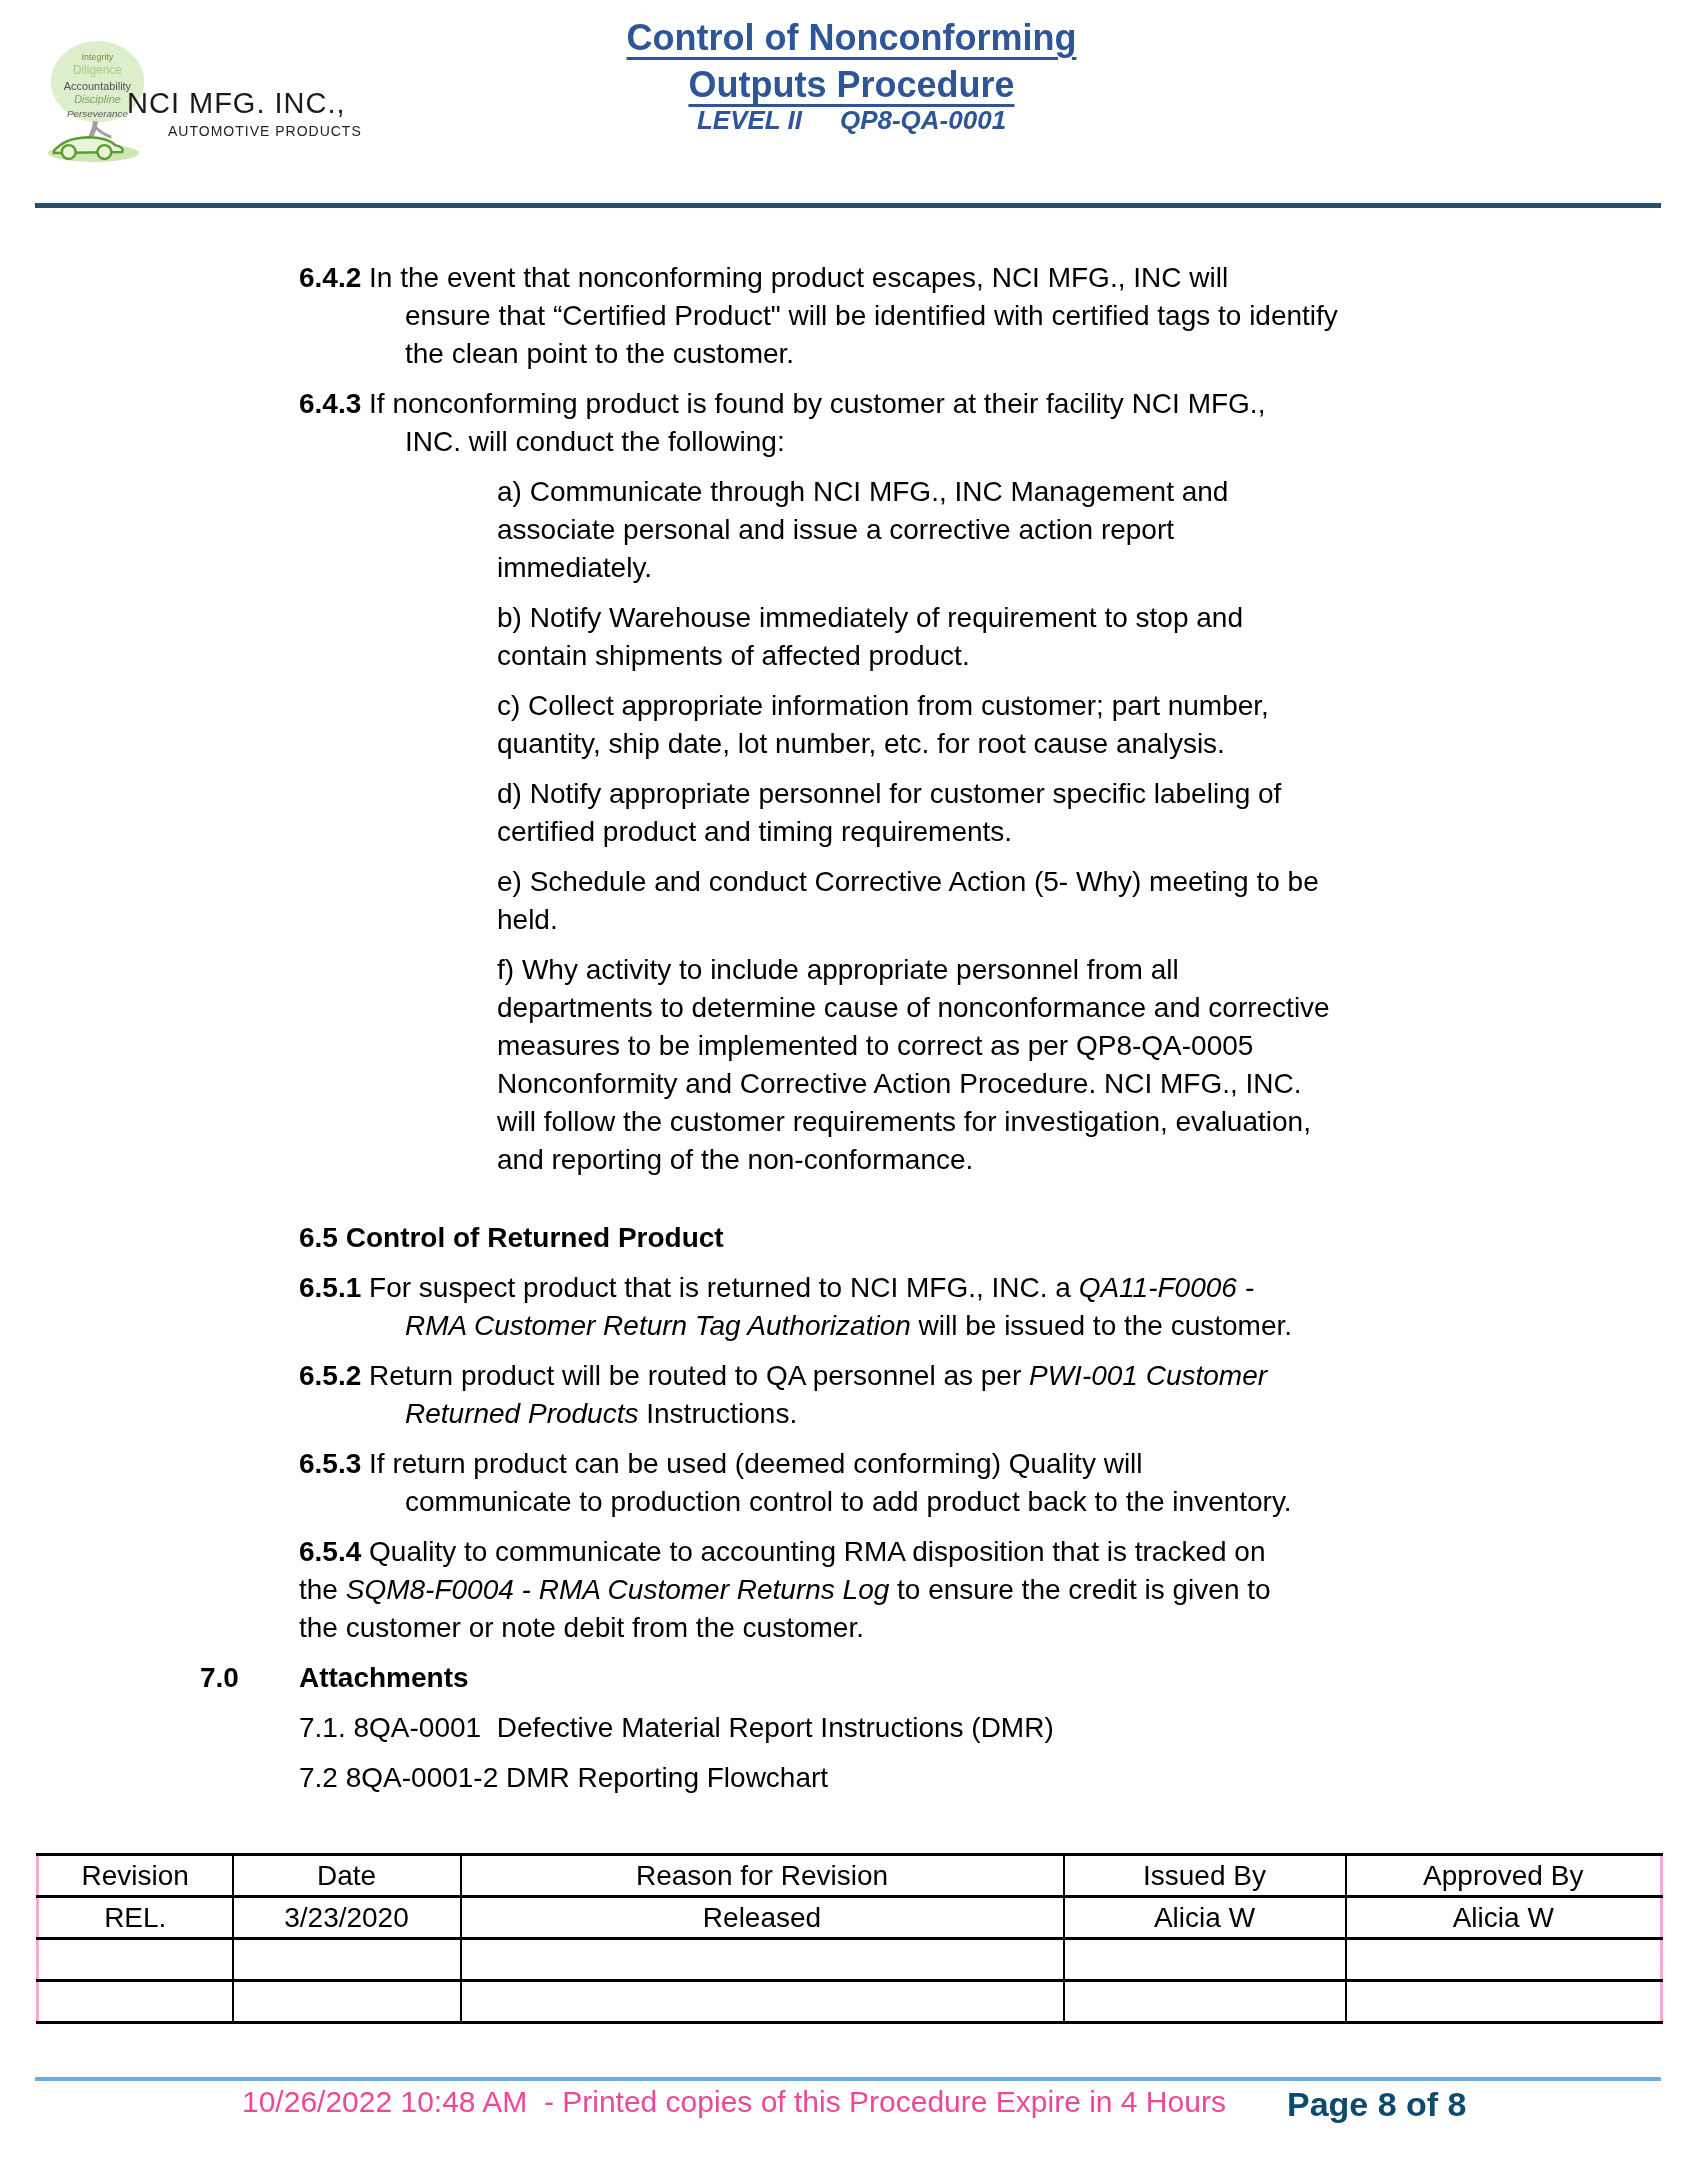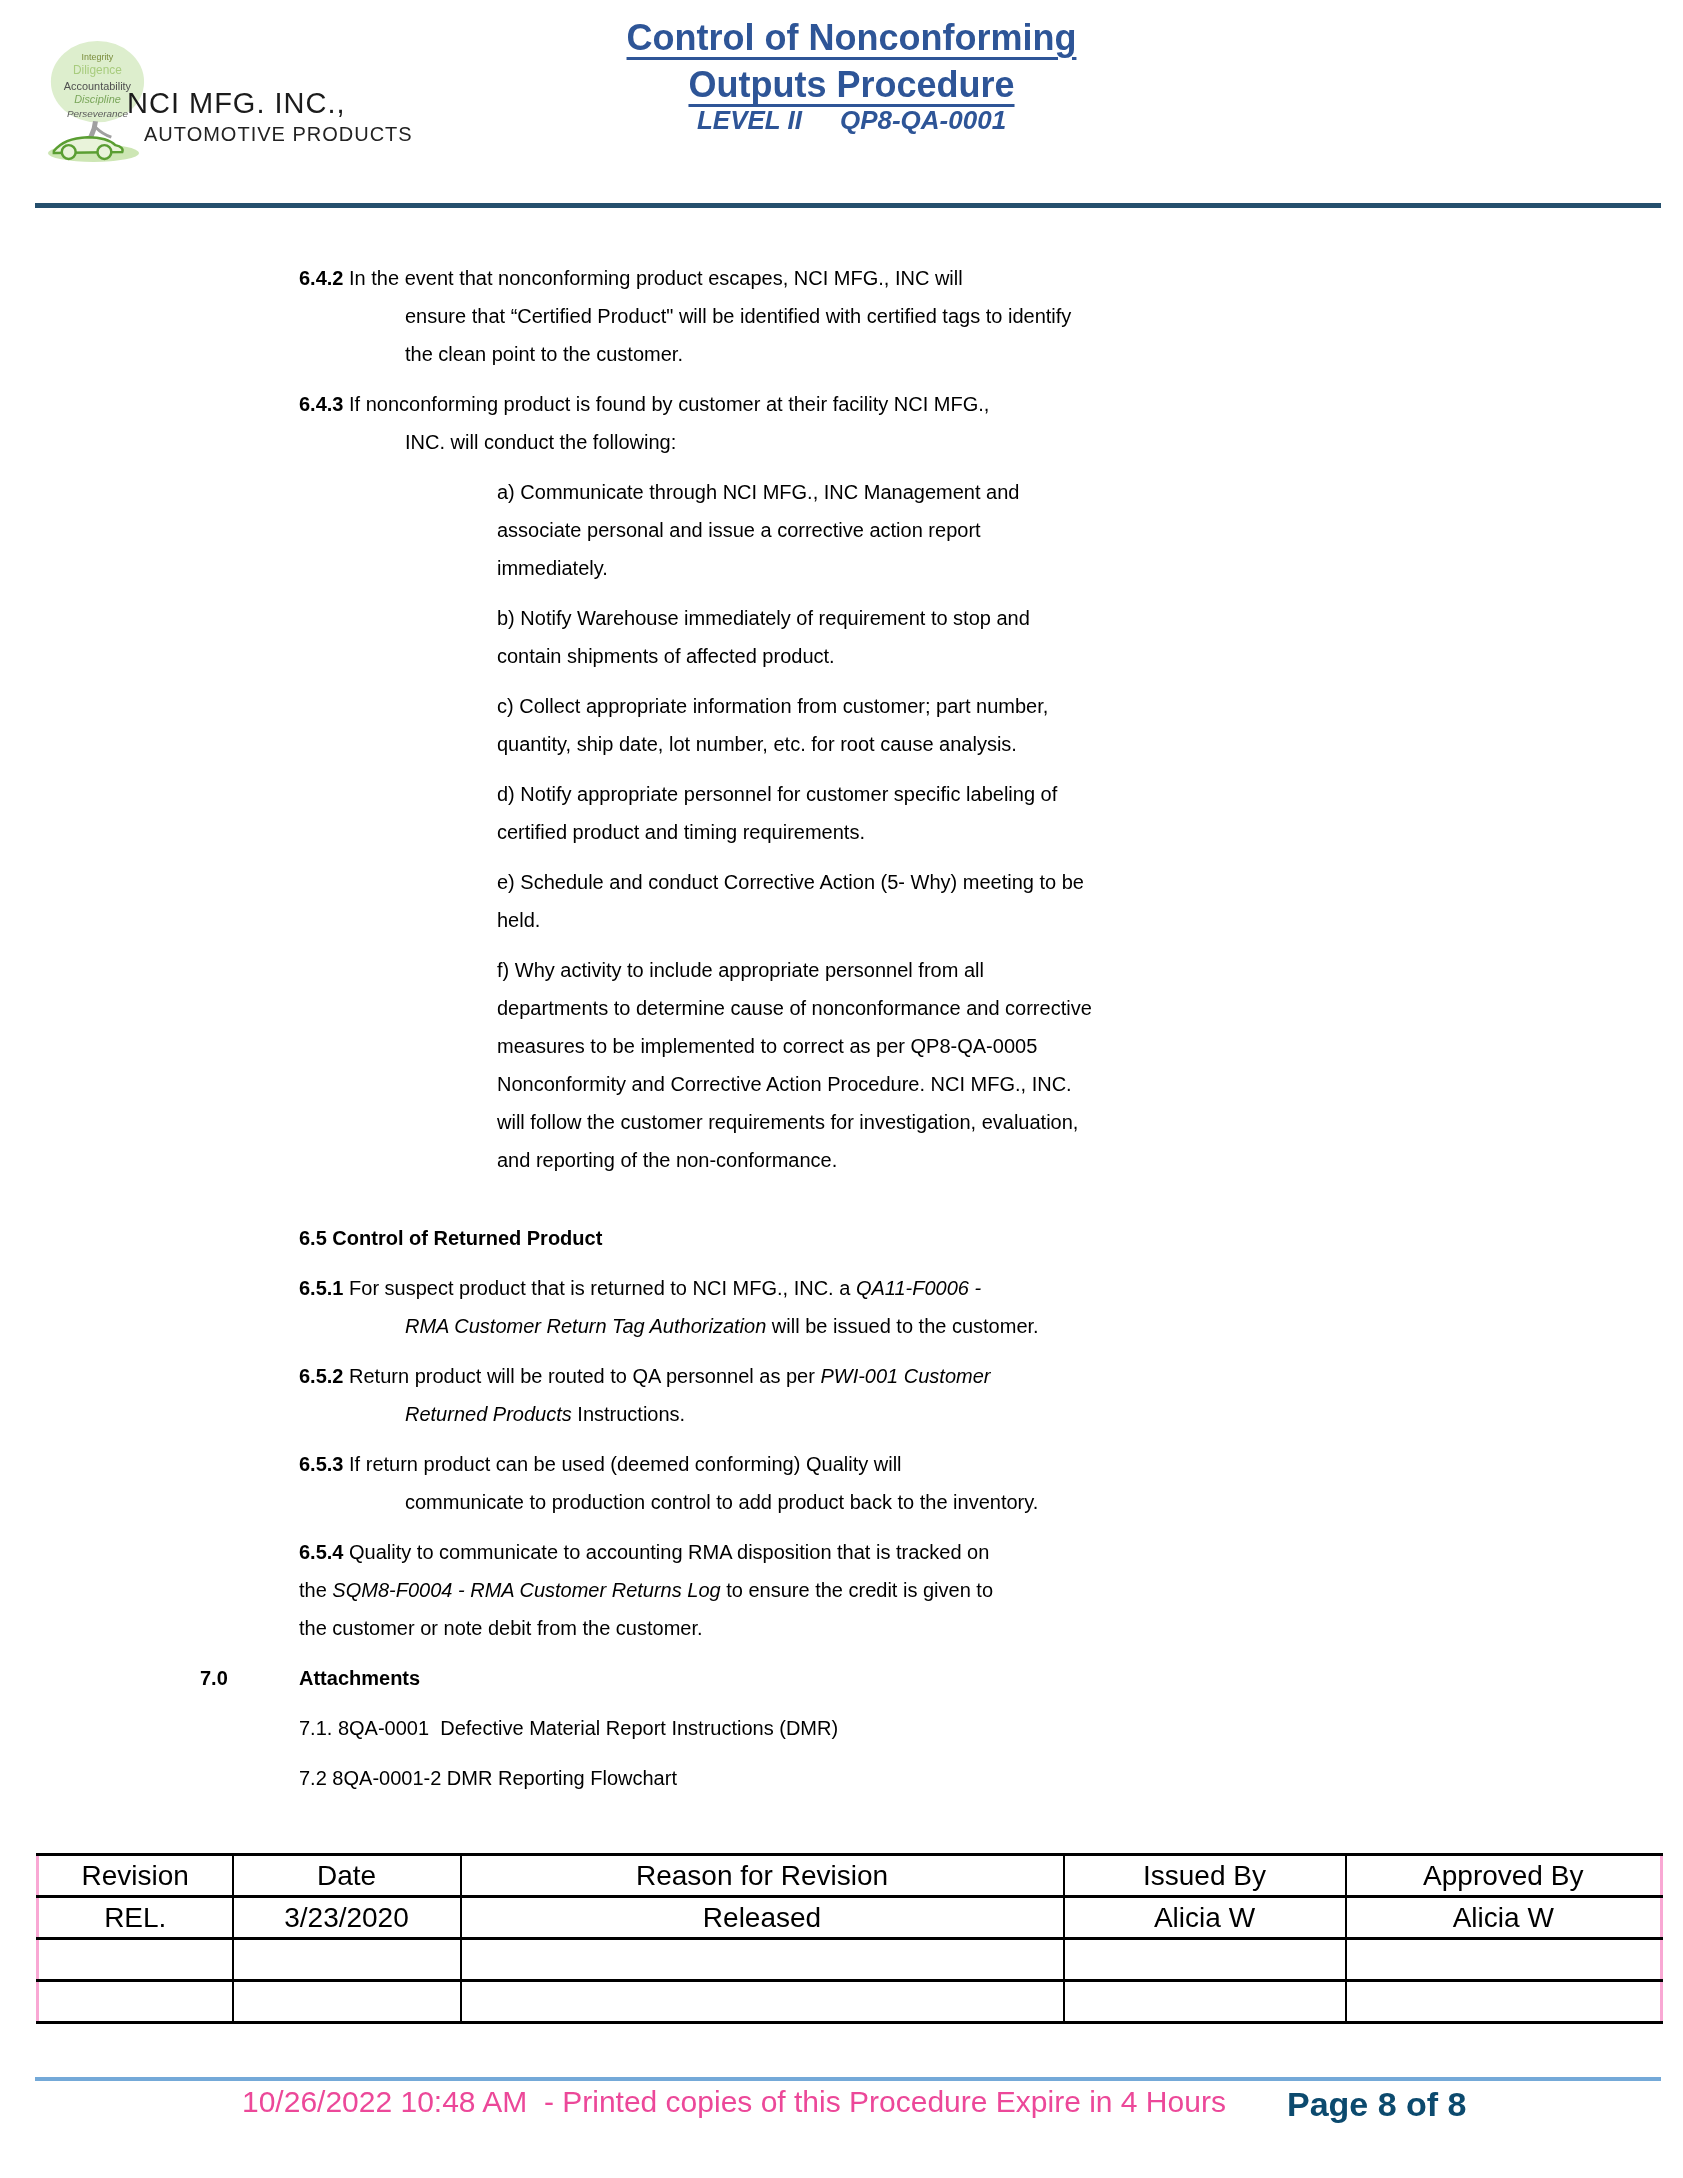--- a/index.html
+++ b/index.html
@@ -2,38 +2,38 @@
 <html><head>
 <meta charset="utf-8">
 <style>
   html,body{margin:0;padding:0;background:#ffffff;}
   #page{position:relative;width:1683px;height:2178px;background:#ffffff;overflow:hidden;
         font-family:"Liberation Sans", sans-serif;color:#000;}
 
   
   #logo-svg{position:absolute;left:36px;top:38px;}
   #company-name{position:absolute;left:127px;top:87px;font-size:29px;color:#1b1b1b;letter-spacing:1px;}
-  #company-tagline{position:absolute;left:144px;top:123px;font-size:20px;color:#222;letter-spacing:1px;}
+  #company-tagline{position:absolute;left:168px;top:123px;font-size:14px;color:#222;letter-spacing:1px;}
 
   #title-block{position:absolute;left:505px;top:14px;width:693px;text-align:center;
                color:#2e5597;font-weight:bold;font-size:36px;line-height:47px;}
   #title-block .tline{display:block;}
   #title-block .tline span{text-decoration:underline;text-decoration-thickness:3px;text-underline-offset:7px;}
   #level-line{position:absolute;left:505px;top:105px;width:693px;text-align:center;
               color:#2e5597;font-style:italic;font-weight:bold;font-size:26px;}
   #level-line .gap{display:inline-block;width:38px;}
 
   #rev-block{position:absolute;left:1143px;top:69px;width:495px;text-align:center;
              color:#2e5597;font-style:italic;font-weight:bold;font-size:30px;line-height:37px;}
   #rev-block sup{font-size:0.58em;}
 
   #header-rule{position:absolute;left:35px;top:203px;width:1626px;height:5px;background:#254f6d;}
 
   
-  #body-area{position:absolute;left:0;top:259px;width:1474px;font-size:20px;line-height:38px;}
+  #body-area{position:absolute;left:0;top:259px;width:1474px;font-size:28px;line-height:38px;}
   .para{margin:0 0 12px 0;white-space:pre;}
   .para.sec{margin-left:299px;padding-left:106px;text-indent:-106px;}
   .para.let{margin-left:497px;}
   .para.flat{margin-left:299px;}
   .para.h65{margin-left:299px;margin-top:40px;}
   .para.att{margin-left:299px;}
   .para.h70{margin-left:200px;}
   .num70{display:inline-block;width:99px;}
 
   

